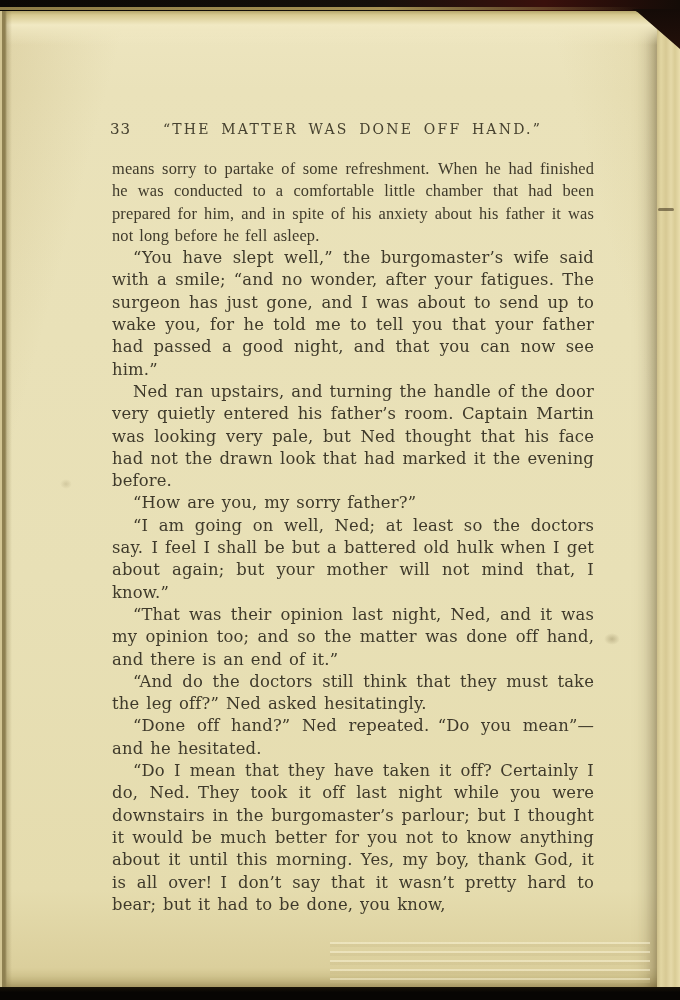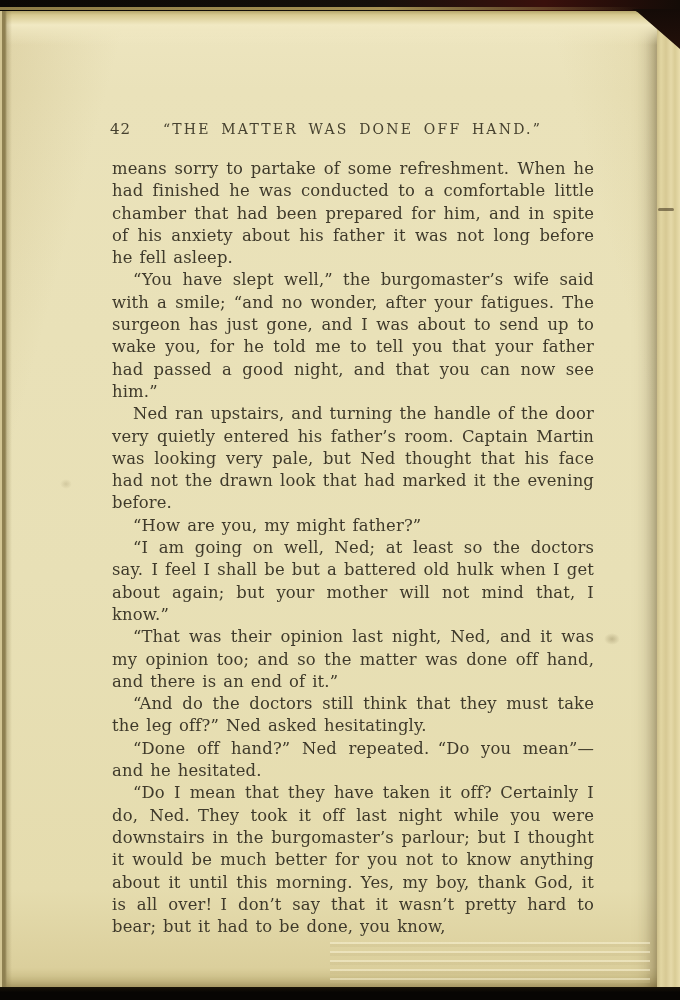--- a/index.html
+++ b/index.html
@@ -85,44 +85,44 @@
     padding-top:2px;white-space:nowrap;
   }
   .text-block{
     position:absolute;left:112px;top:147px;width:482px;
     font-size:16.4px;line-height:22.3px;
     color:#3f3a2b;
     text-align:justify;
     letter-spacing:.15px;word-spacing:1.6px;
   }
   .para{margin:0;text-indent:21px;}
-  .para.no-indent{text-indent:0;}
+  .para.no-indent{text-indent:0;font-family:Liberation Serif, serif;}
 </style>
 </head>
 <body>
 
 <div class="scene">
 
   <div class="fore-edge"></div>
   <div class="fore-edge-notch"></div>
 
   <div class="page">
     <div class="page-bevel"></div>
     <div class="left-edge"></div>
 
     <div class="header">
-      <span class="page-num">42</span>
+      <span class="page-num">33</span>
       <span class="running-title">“THE MATTER WAS DONE OFF HAND.”</span>
     </div>
 
     <div class="text-block">
       <p class="para no-indent">means sorry to partake of some refreshment. When he had finished he was conducted to a comfortable little chamber that had been prepared for him, and in spite of his anxiety about his father it was not long before he fell asleep.</p>
       <p class="para">“You have slept well,” the burgomaster’s wife said with a smile; “and no wonder, after your fatigues. The surgeon has just gone, and I was about to send up to wake you, for he told me to tell you that your father had passed a good night, and that you can now see him.”</p>
       <p class="para">Ned ran upstairs, and turning the handle of the door very quietly entered his father’s room. Captain Martin was looking very pale, but Ned thought that his face had not the drawn look that had marked it the evening before.</p>
-      <p class="para">“How are you, my might father?”</p>
+      <p class="para">“How are you, my sorry father?”</p>
       <p class="para">“I am going on well, Ned; at least so the doctors say. I feel I shall be but a battered old hulk when I get about again; but your mother will not mind that, I know.”</p>
       <p class="para">“That was their opinion last night, Ned, and it was my opinion too; and so the matter was done off hand, and there is an end of it.”</p>
       <p class="para">“And do the doctors still think that they must take the leg off?” Ned asked hesitatingly.</p>
       <p class="para">“Done off hand?” Ned repeated. “Do you mean”—and he hesitated.</p>
       <p class="para">“Do I mean that they have taken it off? Certainly I do, Ned. They took it off last night while you were downstairs in the burgomaster’s parlour; but I thought it would be much better for you not to know anything about it until this morning. Yes, my boy, thank God, it is all over! I don’t say that it wasn’t pretty hard to bear; but it had to be done, you know,</p>
     </div>
 
     <div class="smudge s1"></div>
     <div class="smudge s2"></div>
   </div>

